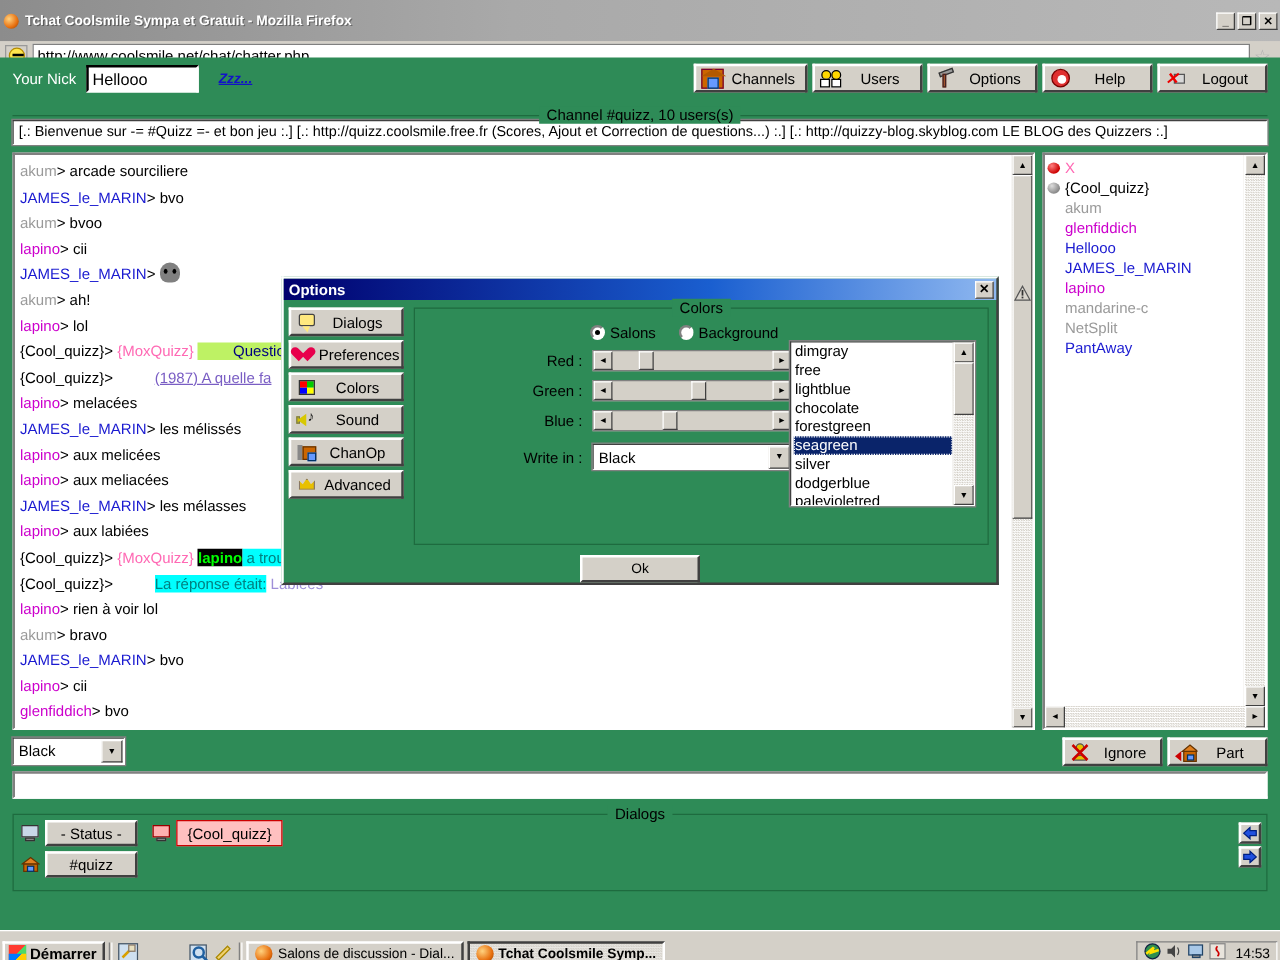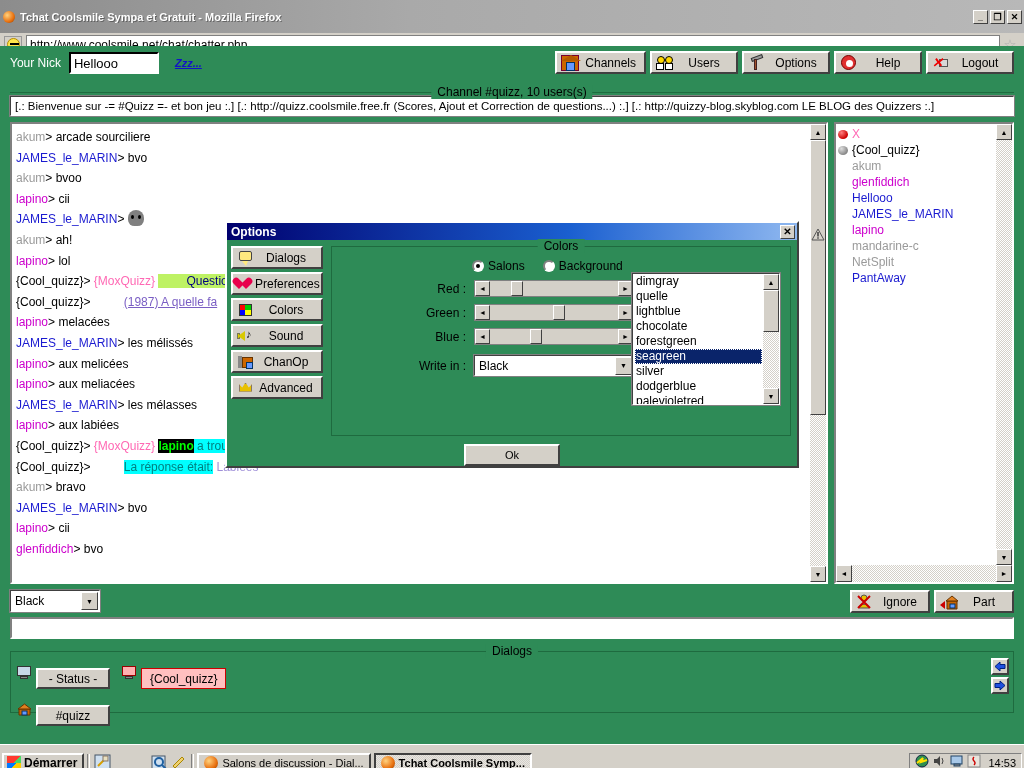--- a/index.html
+++ b/index.html
@@ -179,21 +179,21 @@
   .dialogs-cap { position:absolute; top:-8px; left:50%; transform:translateX(-50%); background:#2e8b57; padding:0 6px; font-size:12px; color:#000; }
   .dlg-row { display:flex; align-items:center; gap:4px; padding:4px 6px 0 6px; }
   .mini-ico { width:15px; height:13px; position:relative; flex:0 0 auto; }
   .mon { position:absolute; left:0; top:0; width:14px; height:10px; background:#c8d8e8; border:1px solid #333; }
   .mon.red { background:#ffb0b0; border-color:#900; }
   .mon-base { position:absolute; left:3px; top:10px; width:8px; height:3px; background:#888; border:1px solid #333; }
   .dlgbtn {
     background:#d4d0c8; border-top:2px solid #fff; border-left:2px solid #fff;
     border-right:2px solid #404040; border-bottom:2px solid #404040;
     height:21px; min-width:74px; padding:0 8px; display:flex; align-items:center; justify-content:center;
-    font-size:12px; color:#000;margin-top:12px;
+    font-size:12px; color:#000;
   }
   .dlgbtn.active { background:#ffc0c0; border:1px solid #c00; color:#000; }
   .dlg-navs { position:absolute; right:4px; top:6px; display:flex; flex-direction:column; gap:2px; }
   .navbtn { width:18px; height:17px; background:#d4d0c8; border-top:2px solid #fff; border-left:2px solid #fff; border-right:2px solid #404040; border-bottom:2px solid #404040; display:flex; align-items:center; justify-content:center; }
 
   
   #optdlg {
     position:absolute; left:225px; top:221px; width:574px; height:247px;
     background:#2e8b57; border-top:2px solid #fff; border-left:2px solid #fff;
     border-right:2px solid #404040; border-bottom:2px solid #404040;
@@ -370,20 +370,21 @@
           <div class="cl"><span class="nk nk-black">{Cool_quizz}</span><span class="msg">&gt;</span><span class="nk-pink"> {MoxQuizz} </span><span class="hl-cyan">Question n° </span></div>
           <div class="cl"><span class="nk nk-black">{Cool_quizz}</span><span class="msg">&gt;</span><span>&nbsp;&nbsp;&nbsp;&nbsp;&nbsp;&nbsp;&nbsp;&nbsp;&nbsp;&nbsp;</span><span class="lnk">(1987) A quelle fa</span></div>
           <div class="cl"><span class="nk nk-magenta">lapino</span><span class="msg">&gt;</span><span class="msg"> melacées</span></div>
           <div class="cl"><span class="nk nk-blue">JAMES_le_MARIN</span><span class="msg">&gt;</span><span class="msg"> les mélissés</span></div>
           <div class="cl"><span class="nk nk-magenta">lapino</span><span class="msg">&gt;</span><span class="msg"> aux melicées</span></div>
           <div class="cl"><span class="nk nk-magenta">lapino</span><span class="msg">&gt;</span><span class="msg"> aux meliacées</span></div>
           <div class="cl"><span class="nk nk-blue">JAMES_le_MARIN</span><span class="msg">&gt;</span><span class="msg"> les mélasses</span></div>
           <div class="cl"><span class="nk nk-magenta">lapino</span><span class="msg">&gt;</span><span class="msg"> aux labiées</span></div>
           <div class="cl"><span class="nk nk-black">{Cool_quizz}</span><span class="msg">&gt;</span><span class="nk-pink"> {MoxQuizz} </span><span class="hl-black">lapino</span><span class="hl-cyan2"> a trouv</span></div>
           <div class="cl"><span class="nk nk-black">{Cool_quizz}</span><span class="msg">&gt;</span><span>&nbsp;&nbsp;&nbsp;&nbsp;&nbsp;&nbsp;&nbsp;&nbsp;&nbsp;&nbsp;</span><span class="hl-cyan2">La réponse était:</span><span class="lav"> Labiées</span></div>
+          <div class="cl"><span class="nk nk-magenta">lapino</span><span class="msg">&gt;</span><span class="msg"> rien à voir lol</span></div>
           <div class="cl"><span class="nk nk-grey">akum</span><span class="msg">&gt;</span><span class="msg"> bravo</span></div>
           <div class="cl"><span class="nk nk-blue">JAMES_le_MARIN</span><span class="msg">&gt;</span><span class="msg"> bvo</span></div>
           <div class="cl"><span class="nk nk-magenta">lapino</span><span class="msg">&gt;</span><span class="msg"> cii</span></div>
           <div class="cl"><span class="nk nk-magenta">glenfiddich</span><span class="msg">&gt;</span><span class="msg"> bvo</span></div>
         </div>
       <div class="vsb">
         <div class="sb-btn">▲</div>
         <div class="sb-track">
           <div class="sb-thumb" style="top:0;height:275px;"></div>
           <svg class="warn-tri" viewBox="0 0 14 13">
@@ -624,21 +625,21 @@
         <span class="slbl">Write in :</span>
         <span class="writesel">
           <span>Black</span>
           <span class="sel-arrow">▼</span>
         </span>
       </div>
 
       <div class="colorlist">
         <div class="cl-items" id="clitems">
             <div class="cl-item">dimgray</div>
-            <div class="cl-item">quelle</div>
+            <div class="cl-item">free</div>
             <div class="cl-item">lightblue</div>
             <div class="cl-item">chocolate</div>
             <div class="cl-item">forestgreen</div>
             <div class="cl-item sel">seagreen</div>
             <div class="cl-item">silver</div>
             <div class="cl-item">dodgerblue</div>
             <div class="cl-item">palevioletred</div>
           </div>
         <div class="vsb">
           <div class="sb-btn">▲</div>

